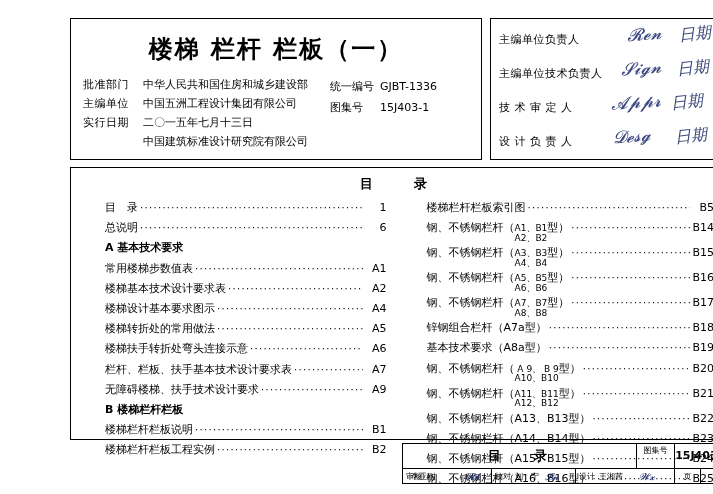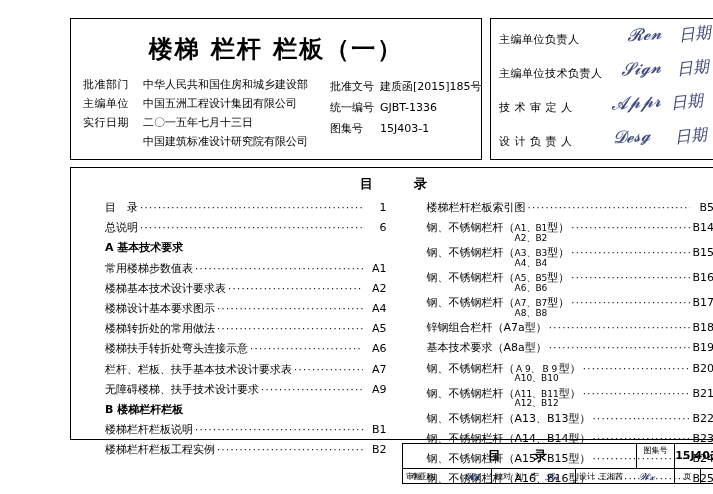--- a/index.html
+++ b/index.html
@@ -29,21 +29,21 @@
   .main{position:absolute;left:26px;top:167px;width:661px;height:273px;border:1px solid #000;box-sizing:border-box;}
   .mulu-head{text-align:center;font-size:13px;font-weight:bold;letter-spacing:14px;margin-top:7px;}
   .cols{position:absolute;left:0;top:30px;width:100%;display:flex;}
   .col{width:50%;box-sizing:border-box;padding:0 14px 0 34px;}
   .col.right{padding-left:26px;padding-right:16px;}
   .row{display:flex;align-items:baseline;font-size:11px;line-height:20.2px;white-space:nowrap;}
   .row .t{flex:0 0 auto;}
   .row .t.bold{font-weight:bold;}
   .row .dots{flex:1 1 auto;overflow:hidden;white-space:nowrap;margin:0 2px;letter-spacing:1.3px;font-size:10px;color:#000;}
   .row .pg{flex:0 0 auto;text-align:right;min-width:22px;}
-  .sub2{display:inline-block;line-height:9.5px;font-size:9px;vertical-align:middle;text-align:center;}
+  .sub2{display:inline-block;line-height:9.5px;font-size:9px;vertical-align:middle;text-align:right;}
 
   
   .bottom{position:absolute;left:358px;top:443px;width:329px;height:41px;border:1px solid #000;box-sizing:border-box;}
   .bt-top{position:relative;height:24px;border-bottom:1px solid #000;}
   .bt-mulu{text-align:center;font-size:13px;font-weight:bold;letter-spacing:10px;line-height:24px;padding-right:88px;}
   .bt-code-lbl{position:absolute;right:56px;top:0;width:38px;height:100%;border-left:1px solid #000;font-size:8px;line-height:11px;text-align:center;padding-top:1px;box-sizing:border-box;}
   .bt-code{position:absolute;right:0;top:0;width:56px;height:100%;border-left:1px solid #000;font-size:11px;font-weight:bold;line-height:24px;text-align:center;box-sizing:border-box;}
   .bt-bot{position:relative;height:15px;font-size:8px;}
   .bt-cell{position:absolute;top:0;height:15px;box-sizing:border-box;line-height:15px;white-space:nowrap;}
   .ink-s{font-family:Liberation Sans, sans-serif;font-style:italic;color:#1b2a6b;font-size:10px;}
@@ -85,24 +85,20 @@
             <td class="sep"></td>
             <td>中国建筑标准设计研究院有限公司</td>
           </tr>
         </tbody>
           </table>
       </div>
 
       <div class="top-mid">
         <table>
           <tbody>
-              <tr>
-            <td>批准文号</td>
-            <td>建质函[2015]185号</td>
-          </tr>
           <tr>
             <td>统一编号</td>
             <td>GJBT-1336</td>
           </tr>
           <tr>
             <td>图集号</td>
             <td>15J403-1</td>
           </tr>
         </tbody>
           </table>

